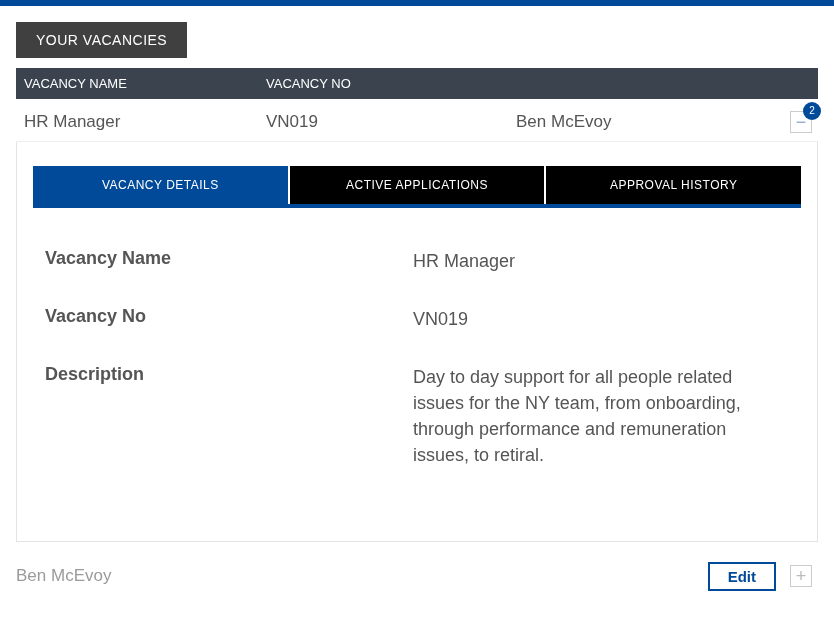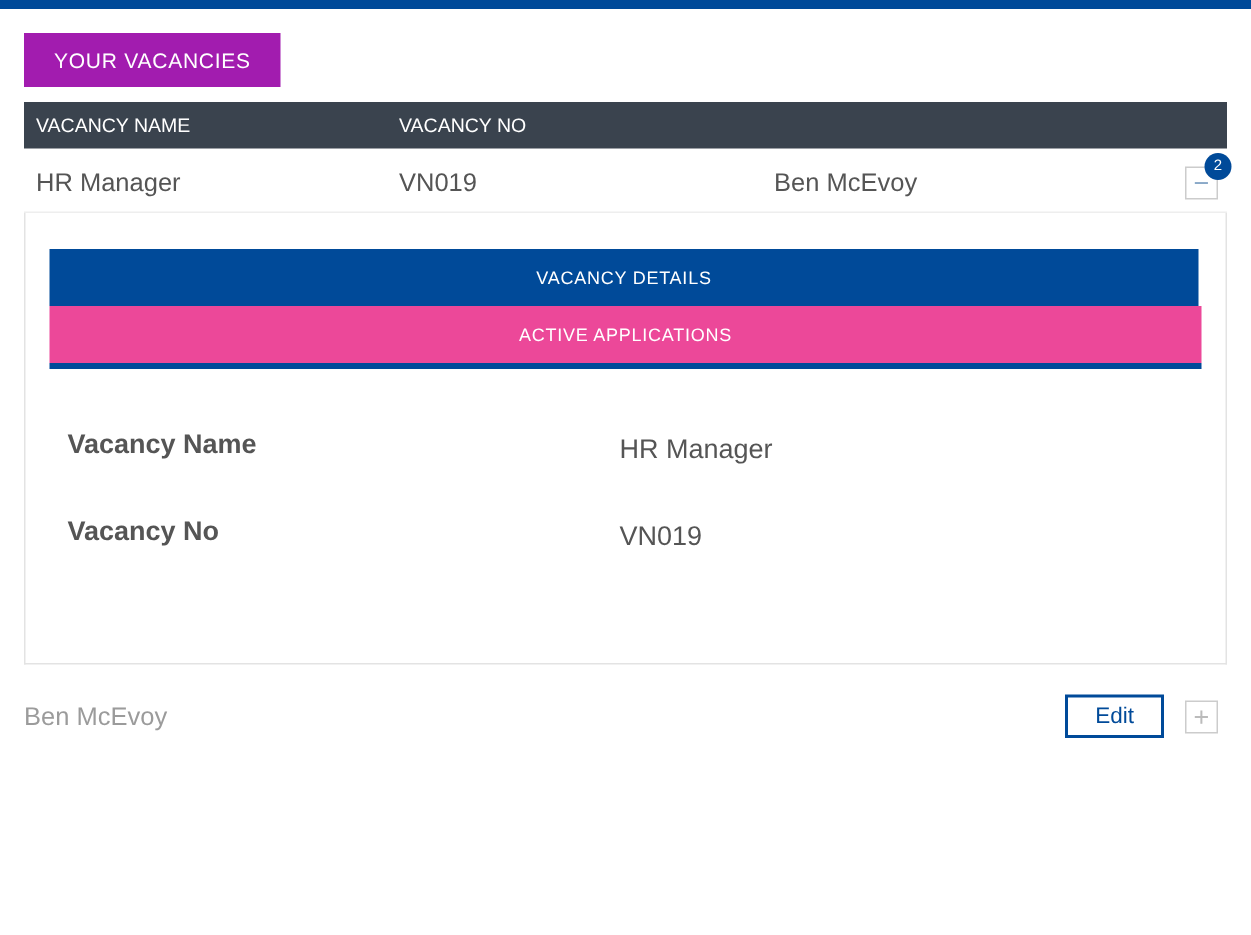--- a/index.html
+++ b/index.html
@@ -12,21 +12,21 @@
   }
   .top-bar {
     background: #004a99;
     height: 6px;
     width: 100%;
   }
   .header-row {
     padding: 16px 0 6px 16px;
   }
   .your-vacancies-btn {
-    background: #a21caf;
+    background: #404040;
     color: #fff;
     border: none;
     padding: 10px 20px;
     font-size: 14px;
     letter-spacing: 0.5px;
     cursor: pointer;
   }
   .table-header {
     display: flex;
     background: #3a434e;
@@ -72,25 +72,24 @@
     display:flex; align-items:center; justify-content:center;
   }
   .details-panel {
     margin: 0 16px 8px 16px;
     border: 1px solid #e3e3e3;
     border-top: none;
     padding: 24px 16px 40px 16px;
   }
   .tabs {
     display: flex;
-    flex-direction: column;
   }
   .tab {
     flex: 1;
-    background: #ec4899;
+    background: #000000;
     color: #fff;
     text-align: center;
     padding: 12px 0;
     font-size: 12px;
     letter-spacing: 0.5px;
     cursor: pointer;
     margin-right: 2px;
   }
   .tab:last-child { margin-right: 0; }
   .tab.active { background: #004a99; }
@@ -114,21 +113,21 @@
     flex: 1;
     padding-right: 30px;
     color: #555;
     font-size: 18px;
     line-height: 1.45;
   }
   .edit-btn {
     border: 2px solid #004a99;
     background: #fff;
     color: #004a99;
-    font-weight: 400;
+    font-weight: 700;
     padding: 4px 18px;
     font-size: 15px;
     cursor: pointer;
     margin-right: 14px;
   }
   .bottom-row-actions {
     display:flex; align-items:center;
   }
 </style>
 </head>
@@ -155,30 +154,35 @@
       <span>−</span>
       <span class="badge">2</span>
     </div>
   </div>
 </div>
 
 <div class="details-panel">
   <div class="tabs">
     <div class="tab active">VACANCY DETAILS</div>
     <div class="tab">ACTIVE APPLICATIONS</div>
+    <div class="tab">APPROVAL HISTORY</div>
   </div>
   <div class="tabs-underline"></div>
 
   <div class="field-row">
     <div class="field-label">Vacancy Name</div>
     <div class="field-value">HR Manager</div>
   </div>
   <div class="field-row">
     <div class="field-label">Vacancy No</div>
     <div class="field-value">VN019</div>
+  </div>
+  <div class="field-row">
+    <div class="field-label">Description</div>
+    <div class="field-value">Day to day support for all people related issues for the NY team, from onboarding, through performance and remuneration issues, to retiral.</div>
   </div>
   <div class="field-row" style="margin-bottom:0">
   </div>
 </div>
 
 <div class="data-row light">
   <div class="col-mgr">Ben McEvoy</div>
   <div class="col-act bottom-row-actions" style="width:120px;justify-content:flex-end;padding-right:6px;">
     <button class="edit-btn">Edit</button>
     <div class="plus-btn">

